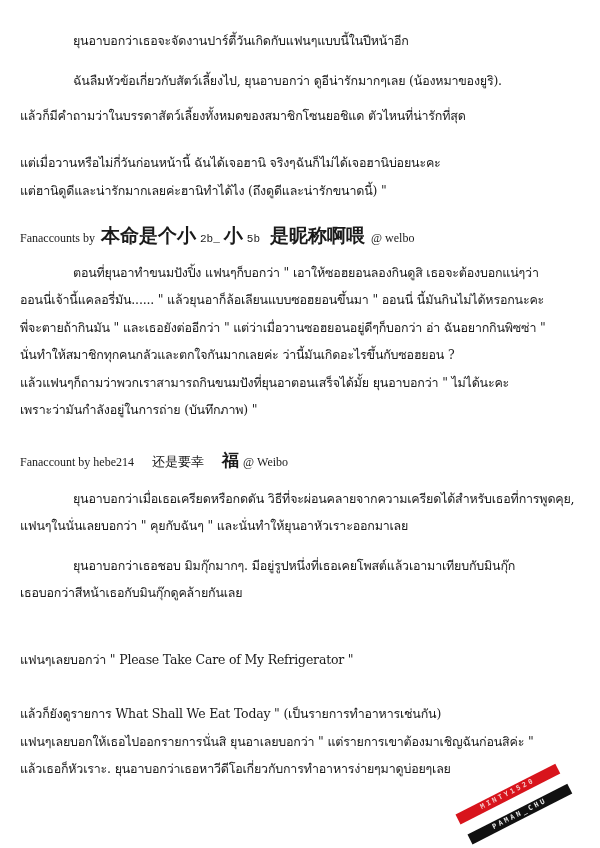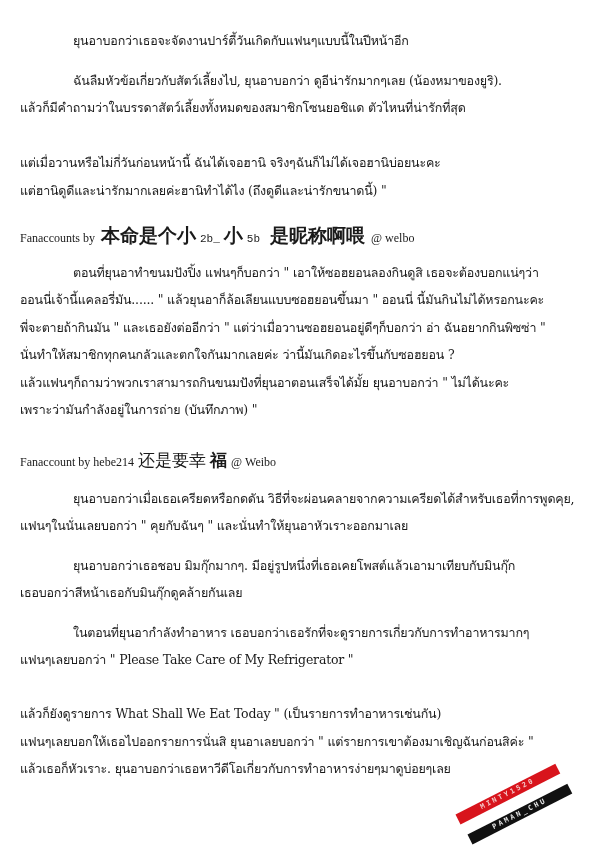--- a/index.html
+++ b/index.html
@@ -13,41 +13,41 @@
     font-size: 12.5px; line-height: 16px; letter-spacing: -0.2px;
     transform-origin: left center;
   }
   .indent { left: 73px; }
   .credit {
     position: absolute; left: 20px; white-space: nowrap;
     font-family: "Liberation Serif", serif; font-size: 12px; line-height: 22px;
   }
   .credit .cjk-big { font-family: "DejaVu Sans", sans-serif; font-size: 19px; font-weight: bold; margin: 0 2px 0 6px; }
   .credit .cjk-small { font-family: Liberation Mono, monospace; font-size: 11px; margin: 0 2px; }
-  .credit .cjk-mid { font-family: "DejaVu Serif", serif; font-size: 17px; margin: 0 4px; }
+  .credit .cjk-mid { font-family: "DejaVu Serif", serif; font-size: 13px; margin: 0 18px; }
   .credit .cjk-mid-bold { font-family: "DejaVu Sans", sans-serif; font-size: 17px; font-weight: bold; }
   .credit .at { font-size: 12px; margin-left: 4px; }
   .watermark { position: absolute; left: 452px; top: 772px; width: 150px; height: 70px; }
   .band {
     position: absolute; height: 11px; width: 112px;
     transform: rotate(-27deg); transform-origin: left center;
     font-family: "DejaVu Sans Mono", monospace; font-size: 7px; letter-spacing: 2.5px;
     text-align: center; line-height: 11px; font-weight: bold;
   }
   .band.red { background: #d8141c; color: #f3c9c9; left: 6px; top: 42px; }
   .band.black { background: #111111; color: #e8e8e8; left: 18px; top: 62px; }
 </style>
 </head>
 <body>
 
 <div class="doc">
 
   <div class="line indent" style="top:33px">ยุนอาบอกว่าเธอจะจัดงานปาร์ตี้วันเกิดกับแฟนๆแบบนี้ในปีหน้าอีก</div>
   <div class="line indent" style="top:73px">ฉันลืมหัวข้อเกี่ยวกับสัตว์เลี้ยงไป, ยุนอาบอกว่า ดูอีน่ารักมากๆเลย (น้องหมาของยูริ).</div>
-  <div class="line" style="top:100px">แล้วก็มีคำถามว่าในบรรดาสัตว์เลี้ยงทั้งหมดของสมาชิกโซนยอชิแด ตัวไหนที่น่ารักที่สุด</div>
+  <div class="line" style="top:108px">แล้วก็มีคำถามว่าในบรรดาสัตว์เลี้ยงทั้งหมดของสมาชิกโซนยอชิแด ตัวไหนที่น่ารักที่สุด</div>
   <div class="line" style="top:155px">แต่เมื่อวานหรือไม่กี่วันก่อนหน้านี้ ฉันได้เจอฮานิ จริงๆฉันก็ไม่ได้เจอฮานิบ่อยนะคะ</div>
   <div class="line" style="top:183px">แต่ฮานิดูดีและน่ารักมากเลยค่ะฮานิทำได้ไง (ถึงดูดีและน่ารักขนาดนี้) "</div>
 
   <div class="credit" style="top:224px">
     <span>Fanaccounts by</span><span class="cjk-big">本命是个小</span><span class="cjk-small">2b_</span><span class="cjk-big" style="margin-left:2px">小</span><span class="cjk-small">5b</span><span class="cjk-big" style="margin-left:8px">是昵称啊喂</span><span class="at">@ welbo</span>
   </div>
 
   <div class="line indent" style="top:265px">ตอนที่ยุนอาทำขนมปังปิ้ง แฟนๆก็บอกว่า " เอาให้ซอฮยอนลองกินดูสิ เธอจะต้องบอกแน่ๆว่า</div>
   <div class="line" style="top:292px">ออนนี่เจ้านี้แคลอรี่มัน...... " แล้วยุนอาก็ล้อเลียนแบบซอฮยอนขึ้นมา " ออนนี่ นี้มันกินไม่ได้หรอกนะคะ</div>
   <div class="line" style="top:320px">พี่จะตายถ้ากินมัน " และเธอยังต่ออีกว่า " แต่ว่าเมื่อวานซอฮยอนอยู่ดีๆก็บอกว่า อ่า ฉันอยากกินพิซซ่า "</div>
@@ -56,21 +56,20 @@
   <div class="line" style="top:402px">เพราะว่ามันกำลังอยู่ในการถ่าย (บันทึกภาพ) "</div>
 
   <div class="credit" style="top:449px">
     <span>Fanaccount by hebe214</span><span class="cjk-mid">还是要幸</span><span class="cjk-mid-bold">福</span><span class="at">@ Weibo</span>
   </div>
 
   <div class="line indent" style="top:491px">ยุนอาบอกว่าเมื่อเธอเครียดหรือกดดัน วิธีที่จะผ่อนคลายจากความเครียดได้สำหรับเธอที่การพูดคุย,</div>
   <div class="line" style="top:518px">แฟนๆในนั่นเลยบอกว่า " คุยกับฉันๆ " และนั่นทำให้ยุนอาหัวเราะออกมาเลย</div>
   <div class="line indent" style="top:558px">ยุนอาบอกว่าเธอชอบ มิมกุ๊กมากๆ. มีอยู่รูปหนึ่งที่เธอเคยโพสต์แล้วเอามาเทียบกับมินกุ๊ก</div>
   <div class="line" style="top:585px">เธอบอกว่าสีหน้าเธอกับมินกุ๊กดูคล้ายกันเลย</div>
-  <div class="line indent" style="top:625px">ในตอนที่ยุนอากำลังทำอาหาร เธอบอกว่าเธอรักที่จะดูรายการเกี่ยวกับการทำอาหารมากๆ</div>
   <div class="line" style="top:652px">แฟนๆเลยบอกว่า " Please Take Care of My Refrigerator "</div>
   <div class="line" style="top:706px">แล้วก็ยังดูรายการ What Shall We Eat Today " (เป็นรายการทำอาหารเช่นกัน)</div>
   <div class="line" style="top:734px">แฟนๆเลยบอกให้เธอไปออกรายการนั่นสิ ยุนอาเลยบอกว่า " แต่รายการเขาต้องมาเชิญฉันก่อนสิค่ะ "</div>
   <div class="line" style="top:761px">แล้วเธอก็หัวเราะ. ยุนอาบอกว่าเธอหาวีดีโอเกี่ยวกับการทำอาหารง่ายๆมาดูบ่อยๆเลย</div>
 
   <div class="watermark">
     <div class="band red">MINTY1520</div>
     <div class="band black">PAMAN_CHU</div>
   </div>
 </div>

